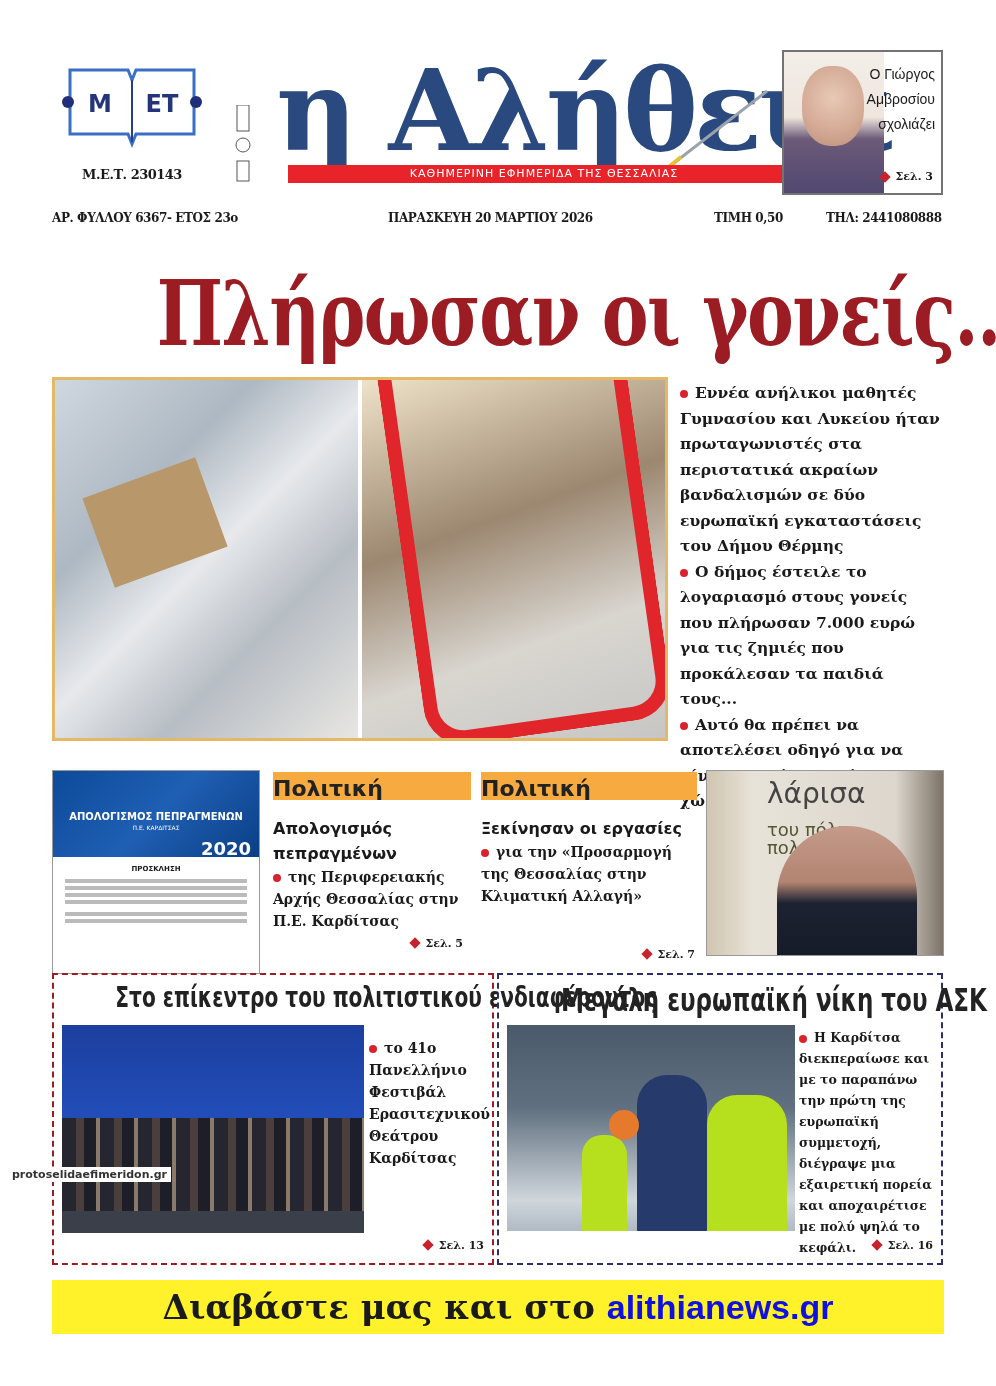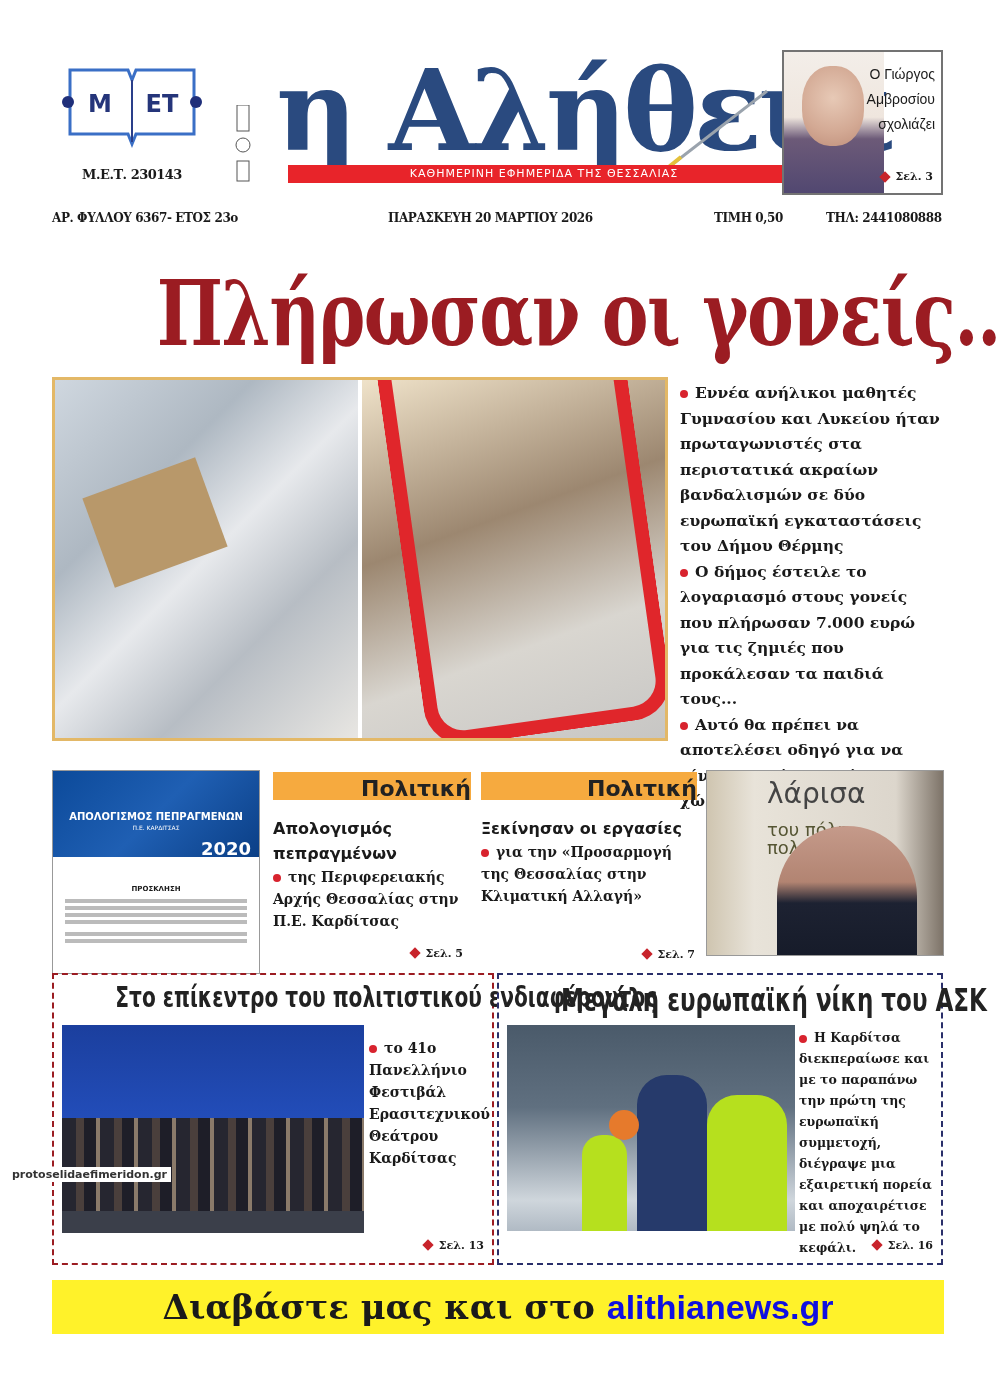--- a/index.html
+++ b/index.html
@@ -31,23 +31,23 @@
   .main-photo .chair{position:absolute;left:40px;top:-20px;width:220px;height:360px;border:14px solid #e0262b;border-top:none;border-radius:0 0 40px 40px;transform:rotate(-8deg);}
   .bullets{left:680px;top:380px;width:262px;font-family:"DejaVu Serif",serif;font-weight:bold;font-size:15.5px;line-height:25.5px;}
   .dot{display:inline-block;width:8px;height:8px;border-radius:50%;background:#d8232e;margin-right:7px;vertical-align:middle;}
   .pageref{font-family:"DejaVu Serif",serif;font-weight:bold;font-size:11px;}
   
   .apologismos{left:52px;top:770px;width:208px;height:204px;border:1px solid #999;box-sizing:border-box;overflow:hidden;}
   .apologismos .top{height:86px;background:linear-gradient(135deg,#0c4a9a 0%,#1f5fb3 50%,#0b3f86 100%);color:#fff;text-align:center;font-family:"DejaVu Sans",sans-serif;position:relative;}
   .apologismos .t1{position:absolute;left:0;right:0;top:40px;font-size:10px;font-weight:bold;}
   .apologismos .t2{position:absolute;left:0;right:0;top:53px;font-size:6px;}
   .apologismos .yr{position:absolute;right:8px;bottom:-2px;font-size:18px;font-weight:bold;}
-  .apologismos .bot{background:#fff;text-align:center;font-family:"DejaVu Sans",sans-serif;font-size:6px;padding-top:28px;}
+  .apologismos .bot{background:#fff;text-align:center;font-family:"DejaVu Sans",sans-serif;font-size:6px;padding-top:8px;}
   .apologismos .line{height:4px;margin:3px 12px;background:#bbb;}
-  .cat-bar{height:28px;background:#f6aa3f;text-align:right;font-family:"DejaVu Sans",sans-serif;font-size:22px;line-height:34px;color:#222;overflow:hidden;}
+  .cat-bar{height:28px;background:#f6aa3f;text-align:left;font-family:"DejaVu Sans",sans-serif;font-size:22px;line-height:34px;color:#222;overflow:hidden;}
   .story{font-family:"DejaVu Serif",serif;font-weight:bold;}
   .story .h{font-family:"DejaVu Sans",sans-serif;font-size:16px;line-height:25px;}
   .story .b{font-size:14px;line-height:22px;}
   .larissa{left:706px;top:770px;width:238px;height:186px;border:1px solid #999;box-sizing:border-box;background:linear-gradient(90deg,#cfc5b0 0%,#e8e3d9 20%,#dcd6cc 80%,#7d7368 100%);overflow:hidden;}
   .larissa .txt{position:absolute;left:60px;top:6px;font-family:"DejaVu Sans",sans-serif;font-size:28px;color:#444;}
   .larissa .txt2{position:absolute;left:60px;top:50px;font-family:"DejaVu Sans",sans-serif;font-size:18px;color:#553;line-height:18px;}
   .larissa .man{position:absolute;left:70px;top:55px;width:140px;height:140px;border-radius:50% 50% 0 0;background:linear-gradient(180deg,#c59a8a 0%,#b28472 40%,#1d2232 55%,#151a28 100%);}
   
   .box-red{left:52px;top:973px;width:442px;height:292px;border:2px dashed #9b1c22;box-sizing:border-box;}
   .box-blue{left:497px;top:973px;width:446px;height:292px;border:2px dashed #2a2f6a;box-sizing:border-box;}
@@ -147,21 +147,21 @@
       <div class="line"></div>
     <div class="line" style="margin-top:8px"></div>
       <div class="line"></div>
   </div>
 </div>
 
 <div class="abs story" style="left:273px;top:772px;width:198px;">
   <div class="cat-bar">Πολιτική</div>
   <div class="h" style="margin-top:16px;">Απολογισμός πεπραγμένων</div>
   <div class="b"><span class="dot"></span><span>της Περιφερειακής Αρχής Θεσσαλίας στην Π.Ε. Καρδίτσας</span></div>
-  <div style="text-align:right;margin-top:10px;padding-right:8px;"><span class="diamond"></span><span class="pageref">Σελ. 5</span></div>
+  <div style="text-align:right;padding-right:8px;"><span class="diamond"></span><span class="pageref">Σελ. 5</span></div>
 </div>
 
 <div class="abs story" style="left:481px;top:772px;width:216px;">
   <div class="cat-bar">Πολιτική</div>
   <div class="h" style="margin-top:16px;">Ξεκίνησαν οι εργασίες</div>
   <div class="b"><span class="dot"></span><span>για την «Προσαρμογή της Θεσσαλίας στην Κλιματική Αλλαγή»</span></div>
   <div style="text-align:right;margin-top:36px;padding-right:2px;"><span class="diamond"></span><span class="pageref">Σελ. 7</span></div>
 </div>
 
 <div class="abs larissa">

